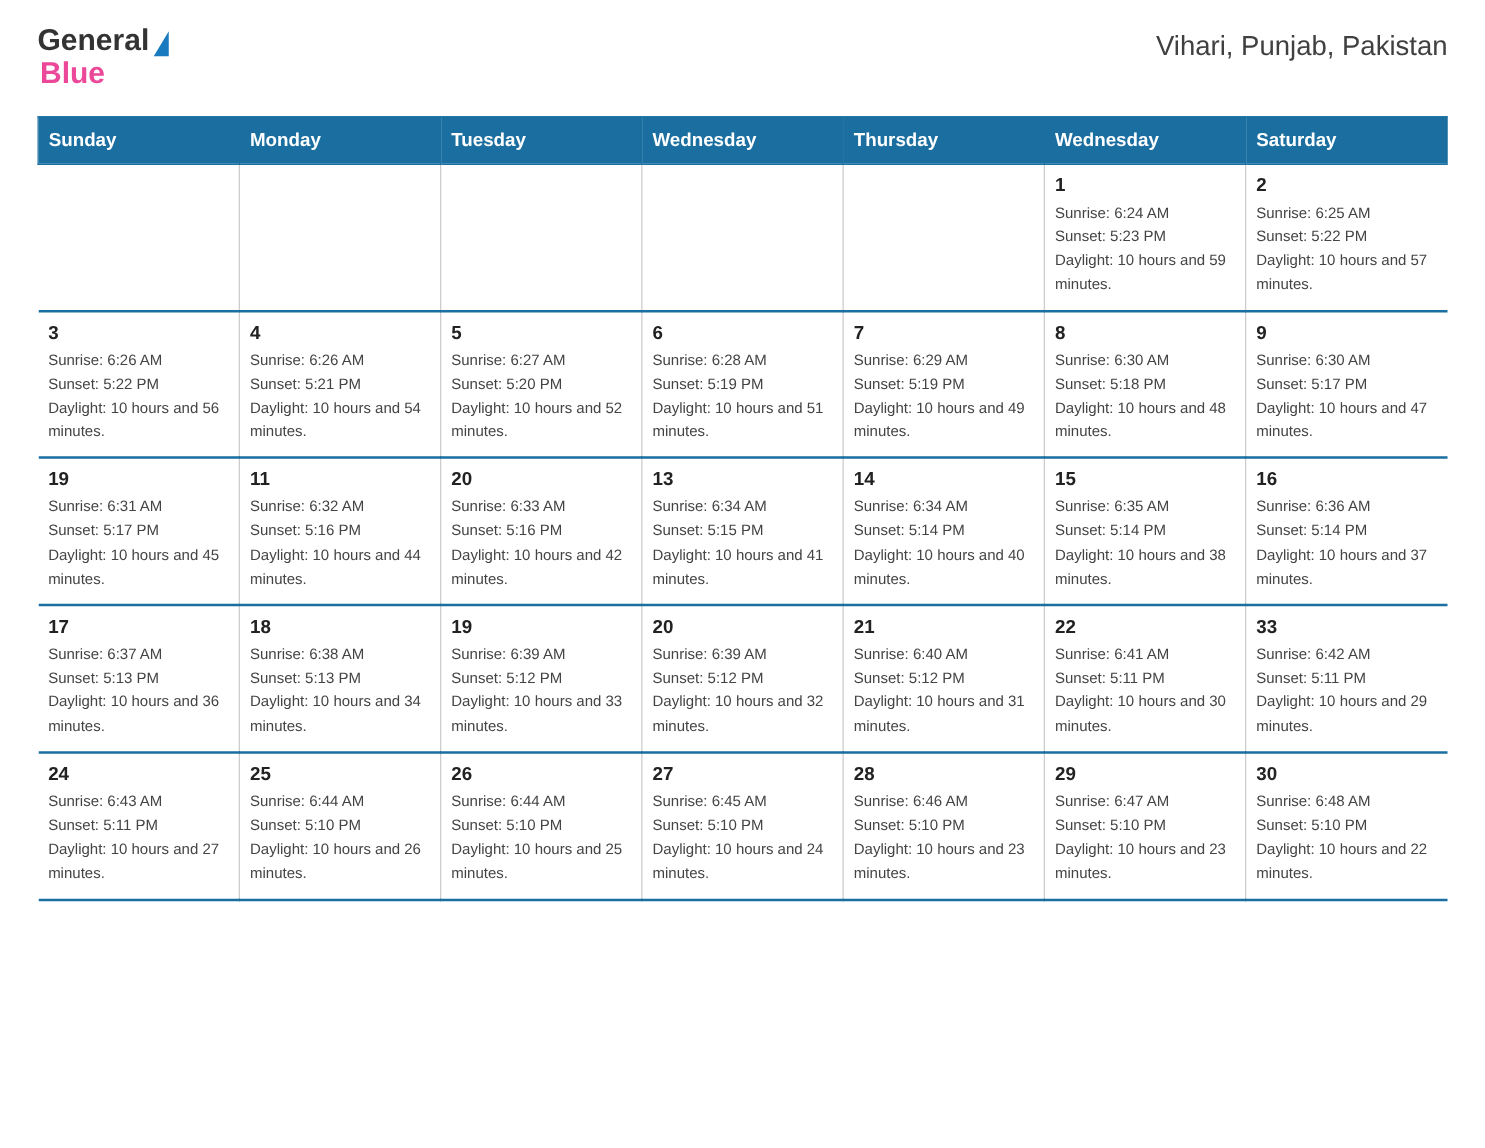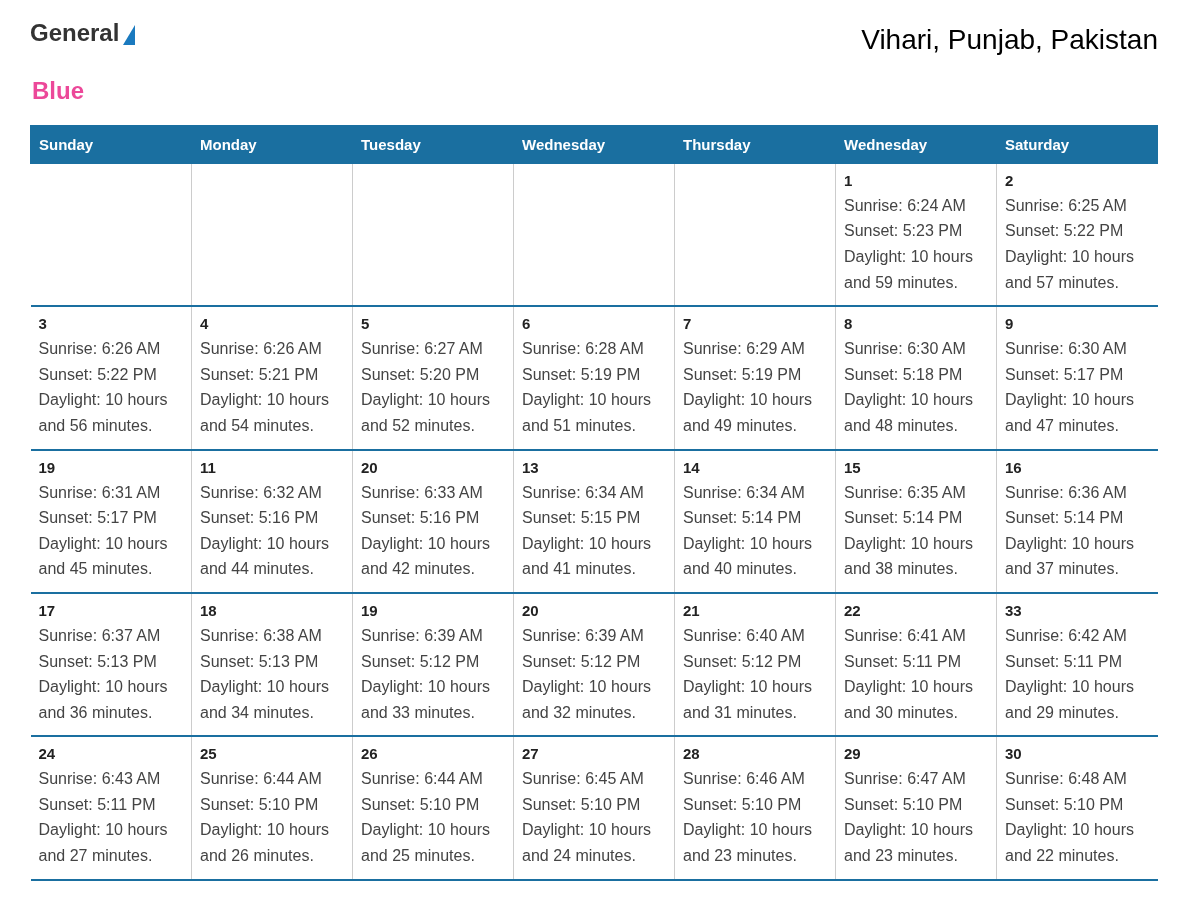--- a/index.html
+++ b/index.html
@@ -18,21 +18,20 @@
       margin-bottom: 20px;
     }
     .logo {
       display: flex;
       flex-direction: column;
       align-items: flex-start;
       font-size: 22px;
       font-weight: bold;
       color: #333;
       line-height: 1.1;
-      gap: 32px;
     }
     .logo-top {
       display: flex;
       align-items: center;
     }
     .logo-general {
       color: #333;
       font-size: 24px;
       font-weight: bold;
     }
@@ -54,22 +53,22 @@
     .title-block {
       text-align: right;
     }
     .month-year {
       font-size: 48px;
       font-weight: normal;
       color: #222;
       line-height: 1.1;
     }
     .location {
-      font-size: 28px;
-      color: #000000;
+      font-size: 22px;
+      color: #404040;
       margin-top: 4px;
     }
     table {
       width: 100%;
       border-collapse: collapse;
       table-layout: fixed;
     }
     thead tr {
       background-color: #1a6fa0;
       margin-top: 28px;
@@ -97,21 +96,21 @@
       border-right: none;
     }
     .day-number {
       font-size: 15px;
       font-weight: bold;
       color: #222;
       margin-bottom: 4px;
       display: block;
     }
     .day-info {
-      font-size: 16px;
+      font-size: 12px;
       color: #444;
       line-height: 1.6;
     }
   </style>
 </head>
 <body>
 
 <div class="header">
   <div class="logo">
     <div class="logo-top">

